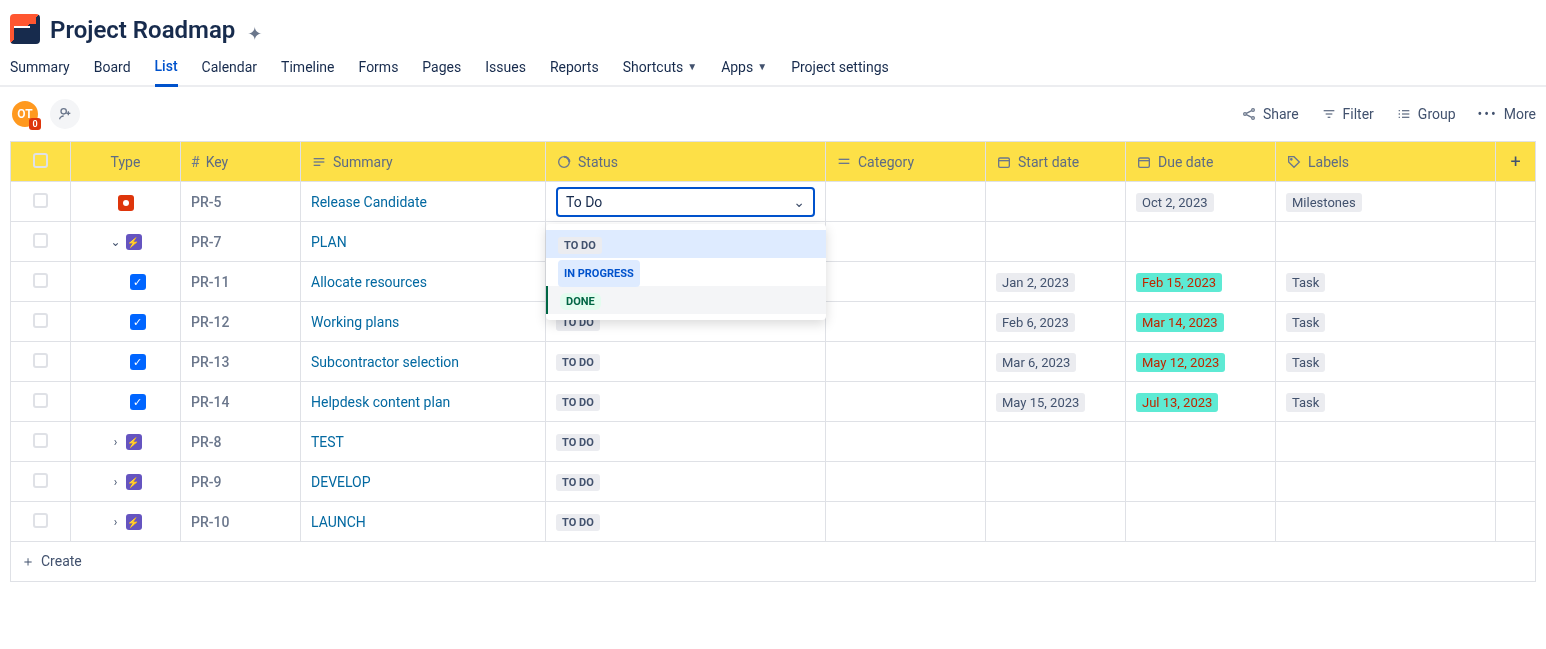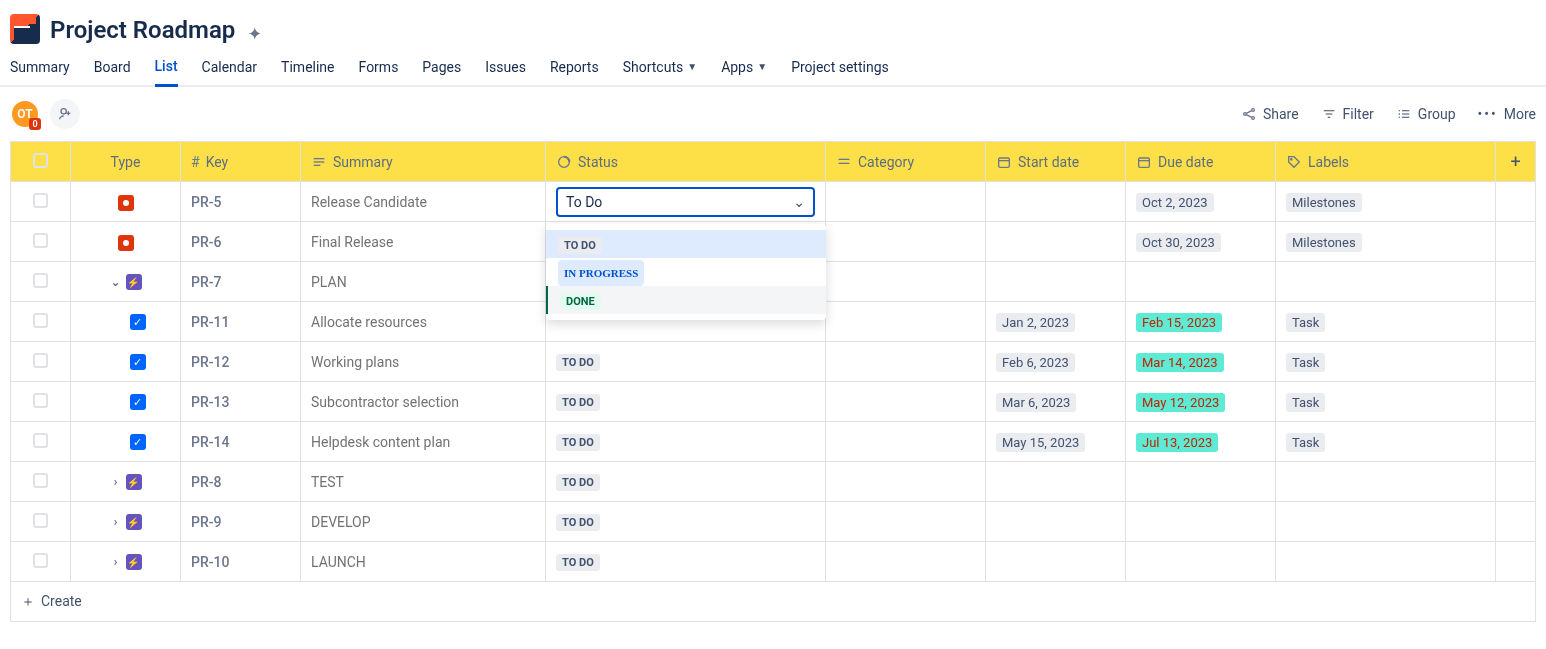--- a/index.html
+++ b/index.html
@@ -121,21 +121,21 @@
   .col-cat   { width:160px; }
   .col-start { width:140px; }
   .col-due   { width:150px; }
   .col-labels{ width:220px; }
   .col-add   { width:40px; text-align:center; }
   .check {
     width:15px; height:15px; border:2px solid #DFE1E6; border-radius:3px;
     display:inline-block;
   }
   .key-text { color:#6B778C; font-weight:500; }
-  .summary-text { color:#737373; }
+  .summary-text { color:#0369a1; }
   .chip {
     display:inline-block; padding:2px 6px; border-radius:3px;
     font-size:11px; font-weight:700; color:#42526E; background:#EBECF0;
   }
   .date-chip { background:#EBECF0; color:#42526E; font-size:13px; font-weight:400; padding:2px 6px; border-radius:3px;}
   .date-chip.overdue { background:#5eead4; color:#BF2600; }
   .label-chip { background:#EBECF0; color:#42526E; font-size:13px; padding:2px 6px; border-radius:3px; }
 
   .mini-icon-bug {
     width:16px; height:16px; border-radius:3px;
@@ -167,21 +167,21 @@
     position:absolute; top:42px; left:0; right:-1px;
     background:#fff; box-shadow:0 4px 12px rgba(0,0,0,0.15);
     border-radius:4px; z-index:10; overflow:hidden;
     padding:6px 0;
   }
   .status-opt {
     padding:6px 12px; cursor:pointer;
   }
   .status-opt.sel { background:#DEEBFF; }
   .status-opt .pill-todo { background:#EBECF0; color:#42526E; padding:2px 6px; border-radius:3px; font-size:11px; font-weight:700;}
-  .status-opt .pill-prog { background:#DEEBFF; color:#0052CC; padding:7px 6px; border-radius:4px; font-size:11px; font-weight:700;font-family:Liberation Serif, serif;}
+  .status-opt .pill-prog { background:#DEEBFF; color:#0052CC; padding:7px 6px; border-radius:4px; font-size:11px; font-weight:700;}
   .status-opt .pill-done { background:#E3FCEF; color:#006644; padding:2px 6px; border-radius:6px; font-size:11px; font-weight:700;}
   .status-opt.done-row { border-left:2px solid #006644; background:#F4F5F7; }
 
   .create-row td {
     padding:8px 10px; color:#42526E;
   }
   .svg-ico { width:16px; height:16px; stroke:#6B778C; fill:none; stroke-width:2; }
 </style>
 </head>
 <body>
@@ -353,32 +353,20 @@
             </div>
           </td>
           <td class="col-cat"></td>
           <td class="col-start"></td>
           <td class="col-due"><span class="date-chip">Oct 2, 2023</span></td>
           <td class="col-labels"><span class="label-chip">Milestones</span></td>
           <td class="col-add"></td>
         </tr>
         <tr>
           <td class="col-check"><span class="check"></span></td>
-          <td class="col-type" style="text-align: center;"><span><span class="mini-icon-bug"></span></span></td>
-          <td class="col-key"><span class="key-text">PR-6</span></td>
-          <td class="col-summary"><span class="summary-text">Final Release</span></td>
-          <td class="col-status" style="position: relative;"></td>
-          <td class="col-cat"></td>
-          <td class="col-start"></td>
-          <td class="col-due"><span class="date-chip">Oct 30, 2023</span></td>
-          <td class="col-labels"><span class="label-chip">Milestones</span></td>
-          <td class="col-add"></td>
-        </tr>
-        <tr>
-          <td class="col-check"><span class="check"></span></td>
           <td class="col-type" style="text-align: center;"><span><span class="tree-toggle">⌄</span><span class="mini-icon-epic"></span></span></td>
           <td class="col-key"><span class="key-text">PR-7</span></td>
           <td class="col-summary"><span class="summary-text">PLAN</span></td>
           <td class="col-status" style="position: relative;"></td>
           <td class="col-cat"></td>
           <td class="col-start"></td>
           <td class="col-due"></td>
           <td class="col-labels"></td>
           <td class="col-add"></td>
         </tr>

